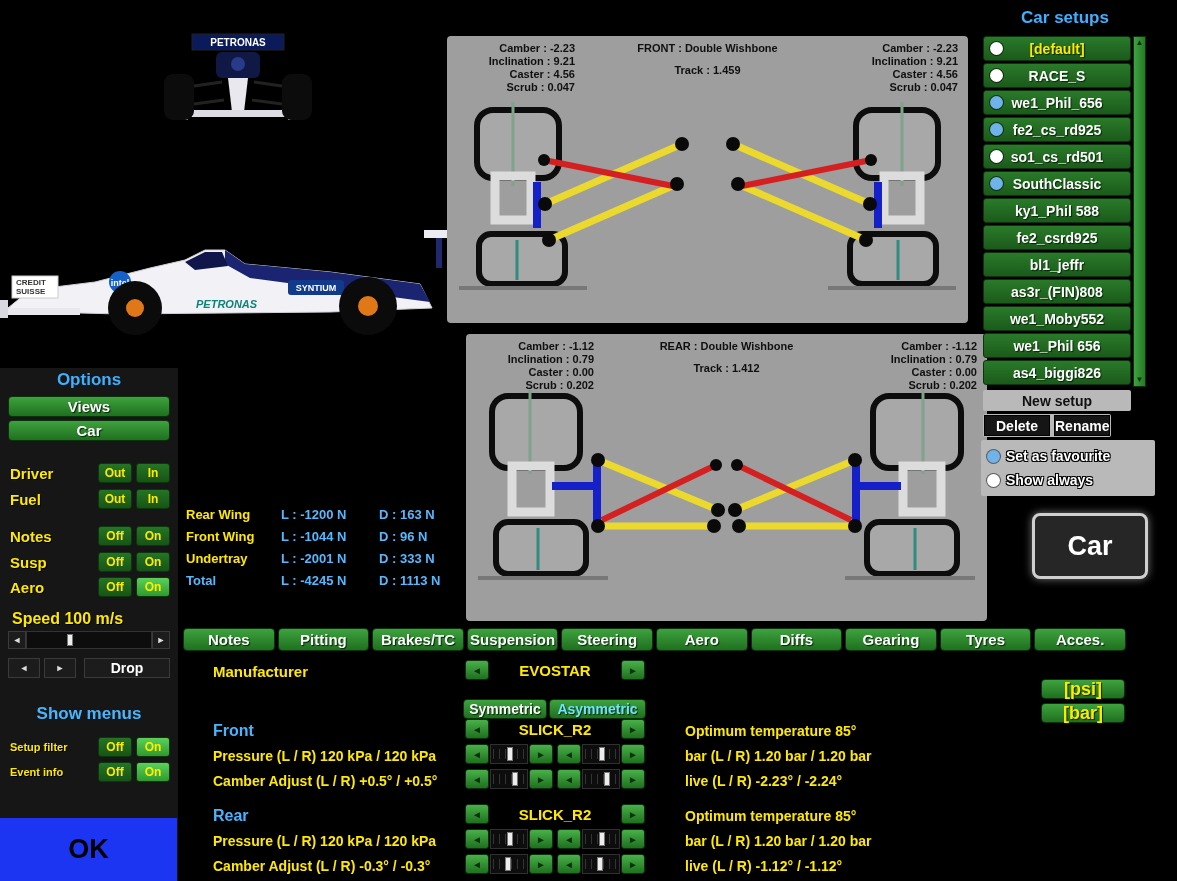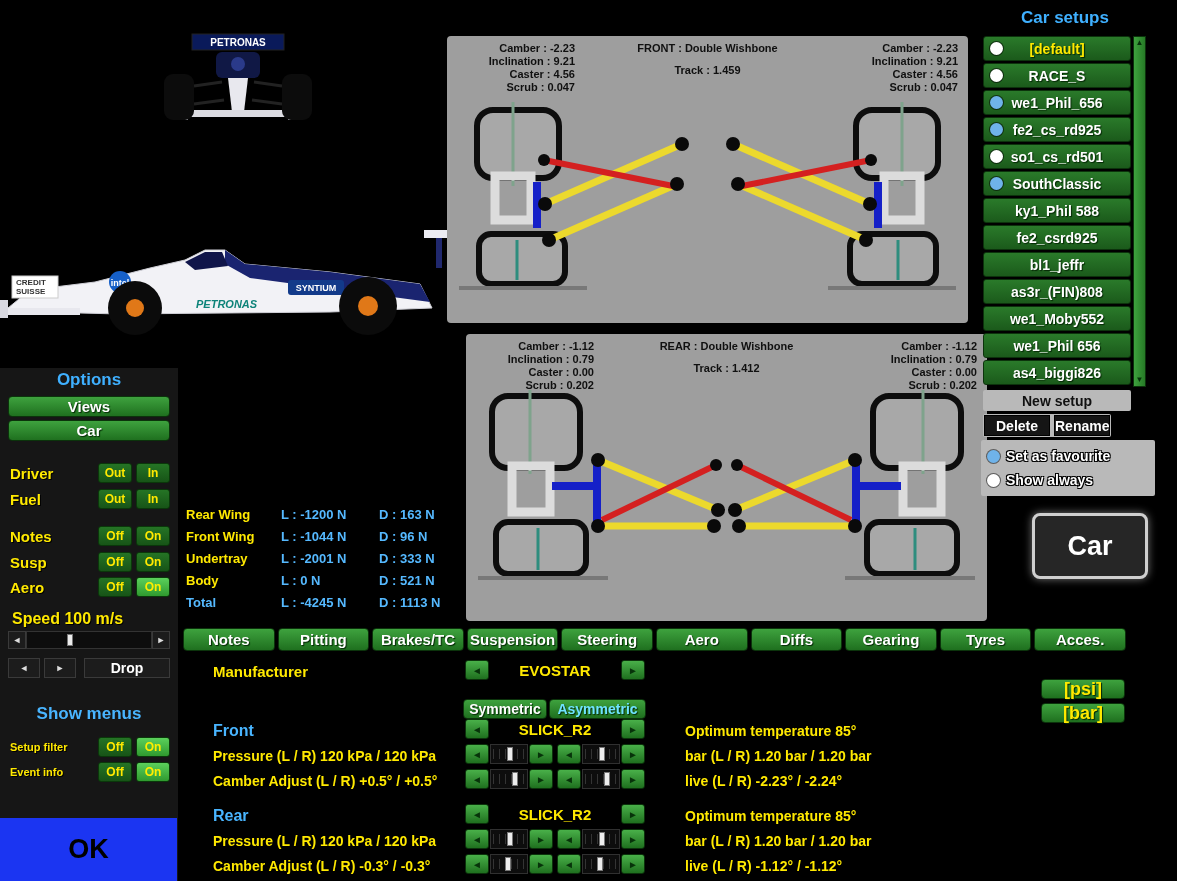--- a/index.html
+++ b/index.html
@@ -229,25 +229,20 @@
     <div class="aero-row aero-normal">
       <span class="aero-label">Front Wing</span>
       <span class="aero-l">L : -1044 N</span>
       <span class="aero-d">D : 96 N</span>
     </div>
     <div class="aero-row aero-normal">
       <span class="aero-label">Undertray</span>
       <span class="aero-l">L : -2001 N</span>
       <span class="aero-d">D : 333 N</span>
     </div>
-    <div class="aero-row aero-normal">
-      <span class="aero-label">Body</span>
-      <span class="aero-l">L : 0 N</span>
-      <span class="aero-d">D : 521 N</span>
-    </div>
     <div class="aero-row aero-total">
       <span class="aero-label">Total</span>
       <span class="aero-l">L : -4245 N</span>
       <span class="aero-d">D : 1113 N</span>
     </div>
   </div>
 
   <div id="options-panel" class="abs" style="left:0;top:368px;width:178px;height:513px">
     <div class="panel-title abs" style="left:0;top:2px;width:178px">Options</div>
     <div class="gbtn abs" style="left:8px;top:28px;width:162px;height:21px;font-size:15px">Views</div>

